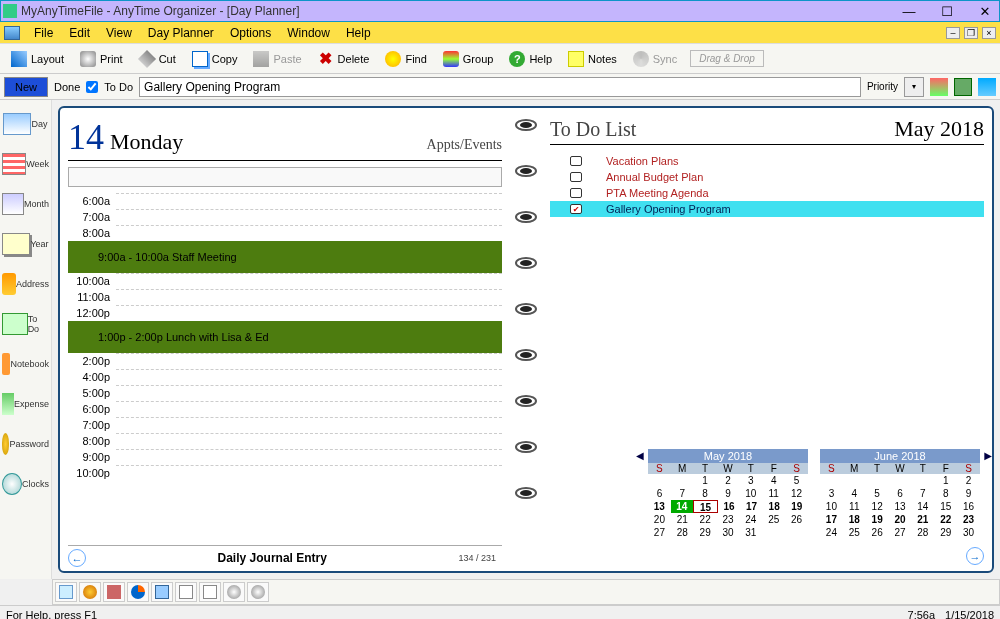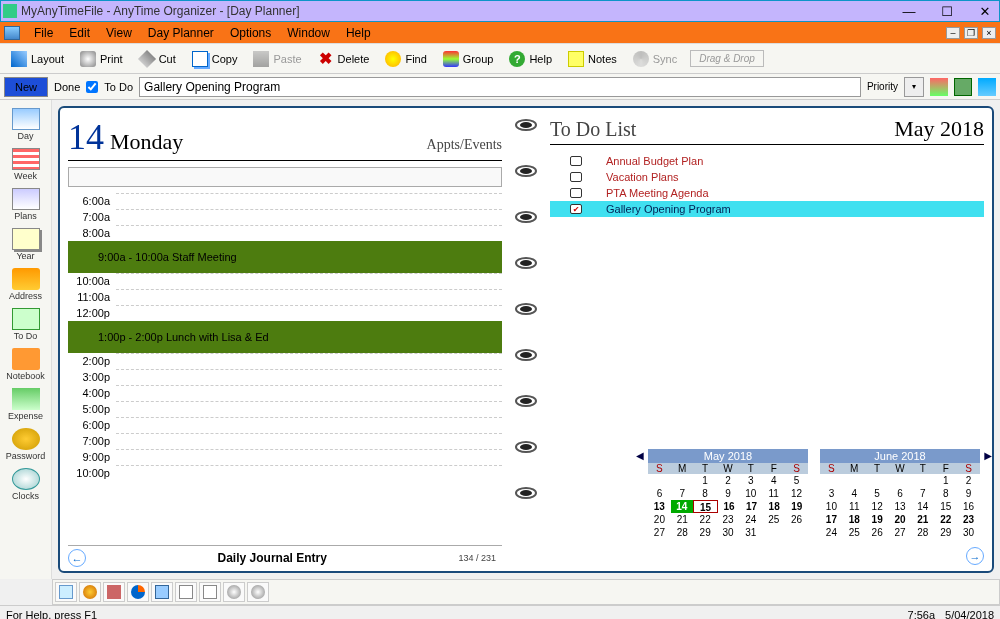--- a/index.html
+++ b/index.html
@@ -6,21 +6,21 @@
 body { font-family: Tahoma, Arial, sans-serif; font-size: 11px; background: #f0f0f0; width: 1000px; height: 619px; overflow: hidden; }
 
 
 .titlebar { height: 22px; background: #c4b5fd; border: 1px solid #0d94c8; display: flex; align-items: center; padding: 0 2px; }
 .titlebar .icon { width: 14px; height: 14px; margin-right: 4px; background: #3c8; }
 .titlebar .title { flex: 1; font-size: 12px; color: #333; }
 .titlebar .winbtns { display: flex; gap: 14px; }
 .titlebar .winbtns span { width: 24px; height: 18px; display: flex; align-items: center; justify-content: center; font-size: 13px; cursor: default; font-family: Arial; }
 
 
-.menubar { height: 22px; background: #f97316; display: flex; align-items: center; padding: 0 4px; border-bottom: 1px solid #ddd; position: relative; }
+.menubar { height: 22px; background: #fde047; display: flex; align-items: center; padding: 0 4px; border-bottom: 1px solid #ddd; position: relative; }
 .menubar .micon { width: 16px; height: 14px; margin-right: 6px; background: linear-gradient(#8cf,#48c); border: 1px solid #369; }
 .menubar .mitem { padding: 2px 8px; font-size: 12px; cursor: default; }
 .menubar .mdibtns { position: absolute; right: 4px; display: flex; gap: 4px; }
 .menubar .mdibtns span { width: 14px; height: 12px; display:flex; align-items:center; justify-content:center; font-size:9px; border:1px solid #999; background:#eee; }
 
 
 .maintb { height: 30px; background: #f6f6f2; border-bottom: 1px solid #ccc; display: flex; align-items: center; padding: 2px 4px; gap: 2px; }
 .tbtn { height: 24px; display: flex; align-items: center; padding: 0 6px; gap: 4px; font-size: 11px; cursor: default; border: 1px solid transparent; }
 .ticon { width: 16px; height: 16px; display: inline-block; }
 .ticon.layout { background: linear-gradient(45deg,#06c,#9cf); }
@@ -49,21 +49,21 @@
 .smallicon { width: 18px; height: 18px; }
 .smallicon.a { background: linear-gradient(#f66,#6f6); }
 .smallicon.b { background: #6a6; border:1px solid #060; }
 .smallicon.c { background: linear-gradient(#0af,#6cf); }
 
 
 .mainarea { display: flex; height: 479px; }
 
 
 .leftnav { width: 52px; background: #f6f6f2; padding: 4px 2px; display: flex; flex-direction: column; gap: 0px; border-right: 1px solid #ddd; }
-.navbtn { height: 40px; display: flex; flex-direction: column; align-items: center; justify-content: center; cursor: default; }
+.navbtn { height: 40px; display: flex; flex-direction: row; align-items: center; justify-content: center; cursor: default; }
 .navicon { width: 28px; height: 22px; margin-bottom: 1px; }
 .navicon.day { background: linear-gradient(#9cf,#fff); border:1px solid #69c; }
 .navicon.week { background: repeating-linear-gradient(#f66 0 3px,#fff 3px 6px); border:1px solid #888; }
 .navicon.month { background: linear-gradient(#ccf,#fff); border:1px solid #888; }
 .navicon.year { background: #ffc; border:1px solid #888; box-shadow: 2px 2px #888; }
 .navicon.address { background: linear-gradient(#f90,#fc3); border-radius: 3px; }
 .navicon.todo { background: #cfc; border:1px solid #393; }
 .navicon.notebook { background: #f93; border-radius: 2px; }
 .navicon.expense { background: linear-gradient(#6c6,#cfc); }
 .navicon.password { background: radial-gradient(#fc3,#c90); border-radius: 50%; }
@@ -238,21 +238,21 @@
     <div class="navbtn">
         <div class="navicon day"></div>
         <div class="navlabel">Day</div>
       </div>
     <div class="navbtn">
         <div class="navicon week"></div>
         <div class="navlabel">Week</div>
       </div>
     <div class="navbtn">
         <div class="navicon month"></div>
-        <div class="navlabel">Plans</div>
+        <div class="navlabel">Month</div>
       </div>
     <div class="navbtn">
         <div class="navicon year"></div>
         <div class="navlabel">Year</div>
       </div>
     <div class="navbtn">
         <div class="navicon address"></div>
         <div class="navlabel">Address</div>
       </div>
     <div class="navbtn">
@@ -311,37 +311,37 @@
           <div class="timerow">
             <span class="time">12:00p</span>
             <span class="slot"></span>
           </div>
           <div class="appt">1:00p - 2:00p  Lunch with Lisa &amp; Ed</div>
           <div class="timerow">
             <span class="time">2:00p</span>
             <span class="slot"></span>
           </div>
           <div class="timerow">
-            <span class="time">3:00p</span>
-            <span class="slot"></span>
-          </div>
-          <div class="timerow">
             <span class="time">4:00p</span>
             <span class="slot"></span>
           </div>
           <div class="timerow">
             <span class="time">5:00p</span>
             <span class="slot"></span>
           </div>
           <div class="timerow">
             <span class="time">6:00p</span>
             <span class="slot"></span>
           </div>
           <div class="timerow">
             <span class="time">7:00p</span>
+            <span class="slot"></span>
+          </div>
+          <div class="timerow">
+            <span class="time">8:00p</span>
             <span class="slot"></span>
           </div>
           <div class="timerow">
             <span class="time">9:00p</span>
             <span class="slot"></span>
           </div>
           <div class="timerow">
             <span class="time">10:00p</span>
             <span class="slot"></span>
           </div>
@@ -411,25 +411,25 @@
       </div>
 
     <div class="page-right">
       <div class="righthead">
         <span class="todolabel">To Do List</span>
         <span class="monthyear">May 2018</span>
       </div>
       <div class="todoitems" id="todoitems">
           <div class="todorow">
             <div class="todocheck"></div>
-            <div class="todotext">Annual Budget Plan</div>
+            <div class="todotext">Vacation Plans</div>
           </div>
           <div class="todorow">
             <div class="todocheck"></div>
-            <div class="todotext">Vacation Plans</div>
+            <div class="todotext">Annual Budget Plan</div>
           </div>
           <div class="todorow">
             <div class="todocheck"></div>
             <div class="todotext">PTA Meeting Agenda</div>
           </div>
           <div class="todorow selected">
             <div class="todocheck checked"></div>
             <div class="todotext">Gallery Opening Program</div>
           </div>
         </div>
@@ -586,15 +586,15 @@
     </div>
   <div class="btbtn">
       <div class="bicon" style="background:radial-gradient(#fff,#888);border-radius:50%"></div>
     </div>
 </div>
 
 <div class="statusbar">
   <span>For Help, press F1</span>
   <div class="sright">
     <span>7:56a</span>
-    <span>5/04/2018</span>
+    <span>1/15/2018</span>
   </div>
 </div>
 
 </body></html>

